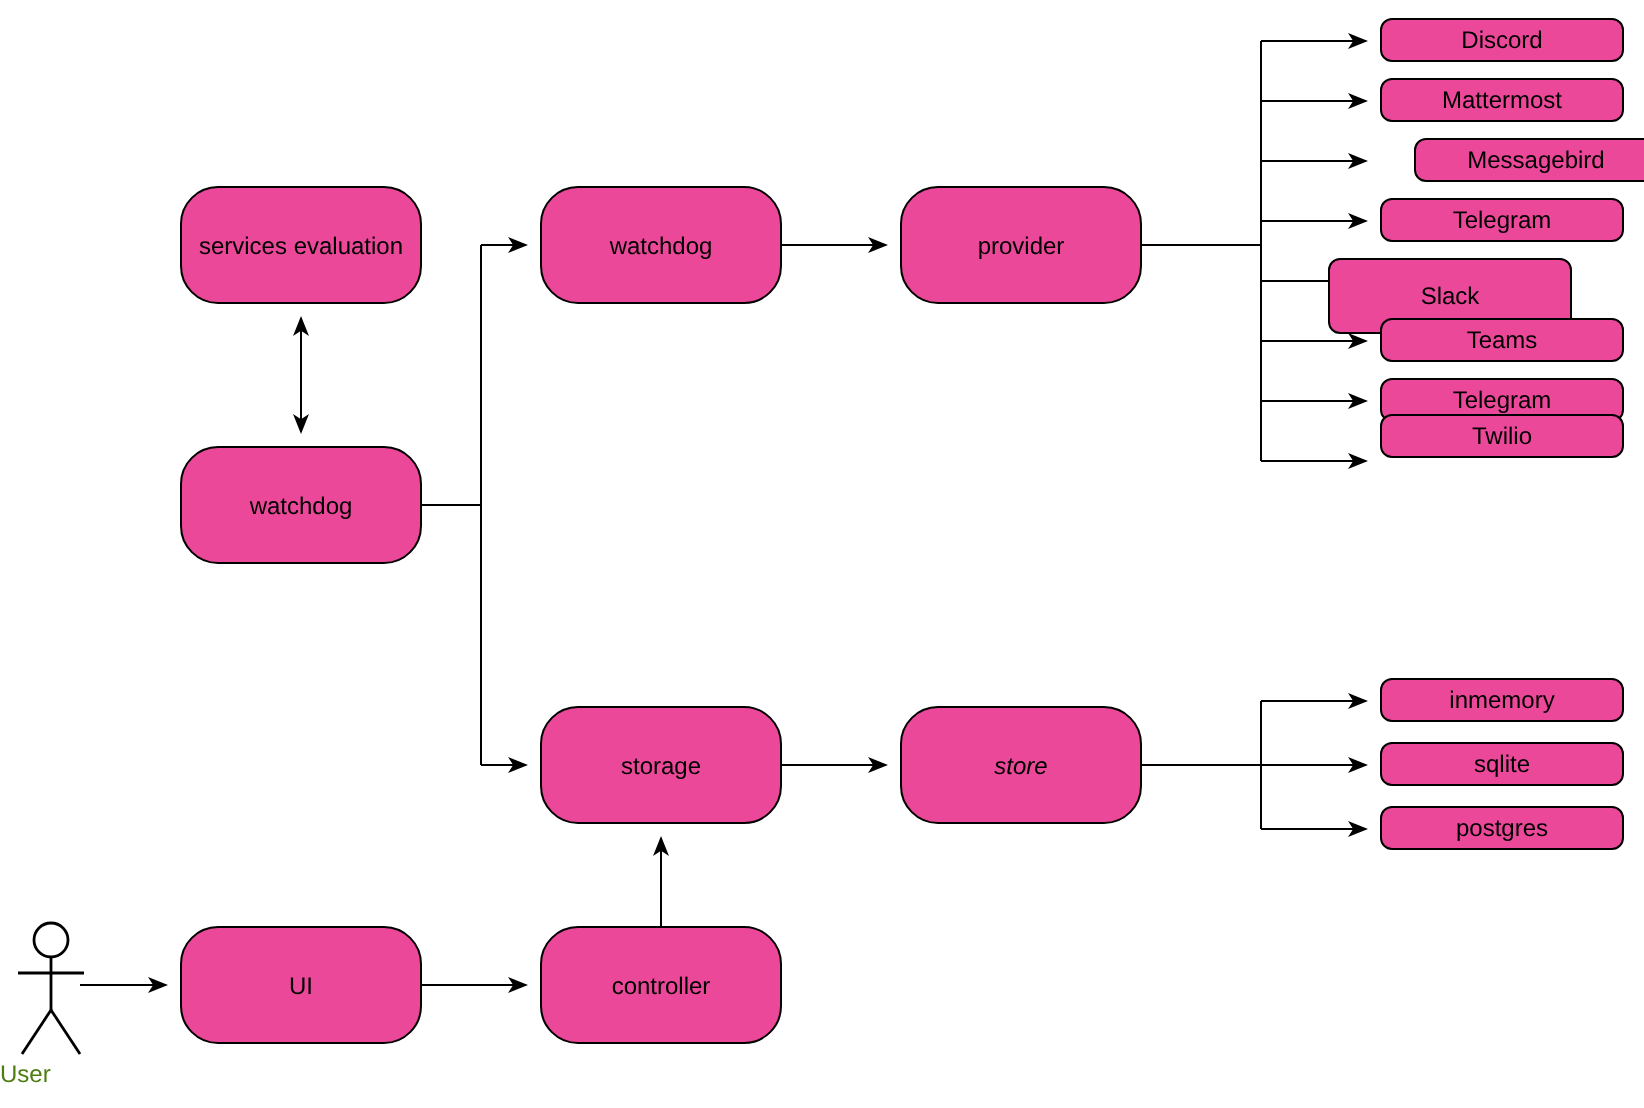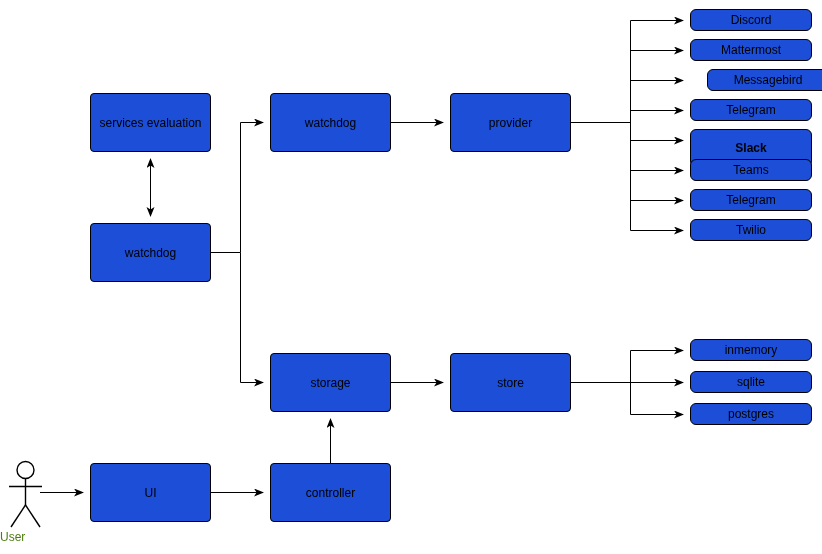--- a/index.html
+++ b/index.html
@@ -22,30 +22,30 @@
     left: 0;
     top: 0;
     width: 822px;
     height: 554px;
     pointer-events: none;
   }
   .node {
     position: absolute;
     box-sizing: border-box;
     border: 1px solid #000000;
-    background: #1d4ed8;
+    background: #ec4899;
     display: flex;
     align-items: center;
     justify-content: center;
     text-align: right;
     color: #000000;
     font-family: "Liberation Sans", sans-serif;
   }
   .node.big {
-    border-radius: 4px;
+    border-radius: 19px;
     font-size: 12px;
     line-height: 14px;
   }
   .node.small {
     border-radius: 6px;
     font-size: 12px;
     line-height: 14px;
   }
   .actor-label {
     position: absolute;
@@ -147,21 +147,21 @@
   </div>
 
   <div class="node big" style="left:450px; top:93px; width:121px; height:59px;">
     <span>provider</span>
   </div>
 
   <div class="node big" style="left:270px; top:353px; width:121px; height:59px;">
     <span>storage</span>
   </div>
 
-  <div class="node big" style="left:450px; top:353px; width:121px; height:59px;">
+  <div class="node big" style="left:450px; top:353px; width:121px; height:59px;font-style:italic;">
     <span>store</span>
   </div>
 
   <div class="node big" style="left:90px; top:463px; width:121px; height:59px;">
     <span>UI</span>
   </div>
 
   <div class="node big" style="left:270px; top:463px; width:121px; height:59px;">
     <span>controller</span>
   </div>
@@ -171,30 +171,30 @@
   </div>
   <div class="node small" style="left:690px; top:39px; width:122px; height:22px;">
     <span>Mattermost</span>
   </div>
   <div class="node small" style="left:690px; top:69px; width:122px; height:22px;margin-left:17px;">
     <span>Messagebird</span>
   </div>
   <div class="node small" style="left:690px; top:99px; width:122px; height:22px;">
     <span>Telegram</span>
   </div>
-  <div class="node small" style="left:690px; top:129px; width:122px; height:38px;font-weight:bold;">
+  <div class="node small" style="left:664px; top:129px; width:122px; height:38px;">
     <span>Slack</span>
   </div>
   <div class="node small" style="left:690px; top:159px; width:122px; height:22px;">
     <span>Teams</span>
   </div>
   <div class="node small" style="left:690px; top:189px; width:122px; height:22px;">
     <span>Telegram</span>
   </div>
-  <div class="node small" style="left:690px; top:219px; width:122px; height:22px;">
+  <div class="node small" style="left:690px; top:207px; width:122px; height:22px;">
     <span>Twilio</span>
   </div>
 
   <div class="node small" style="left:690px; top:339px; width:122px; height:22px;">
     <span>inmemory</span>
   </div>
   <div class="node small" style="left:690px; top:371px; width:122px; height:22px;">
     <span>sqlite</span>
   </div>
   <div class="node small" style="left:690px; top:403px; width:122px; height:22px;">

